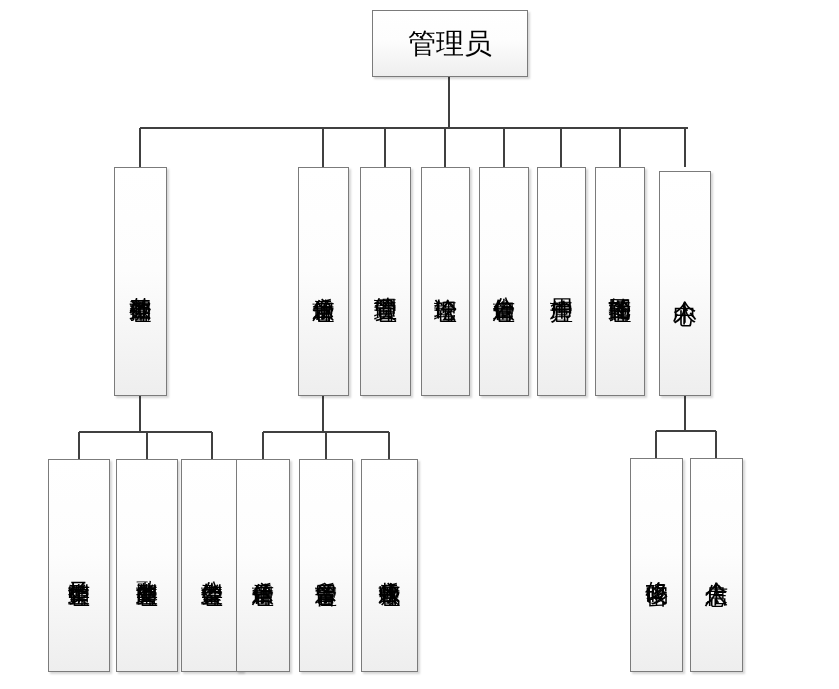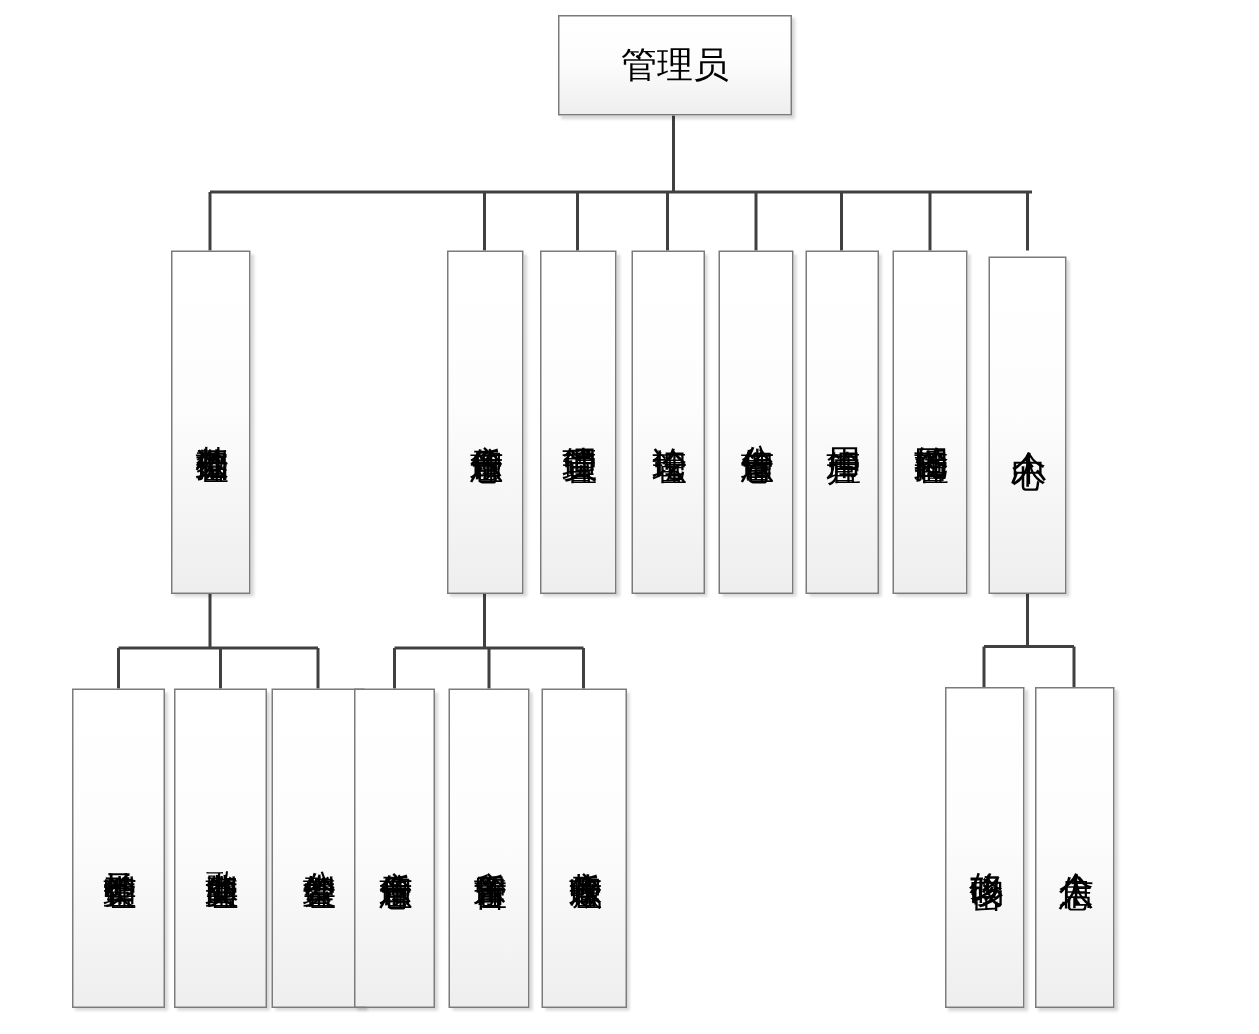--- a/index.html
+++ b/index.html
@@ -39,21 +39,21 @@
   }
   .node .label {
     display: block;
     text-align: center;
     line-height: 1.06;
     letter-spacing: 0px;
   }
   
   .node.horiz .label {
     writing-mode: horizontal-tb;
-    font-size: 24px;
+    font-size: 28px;
   }
   
   .node.vert .label {
     writing-mode: vertical-rl;
     text-orientation: upright;
     font-size: 23px;
     line-height: 1.0;
     letter-spacing: 1px;
   }
   .node.vert.small .label {

